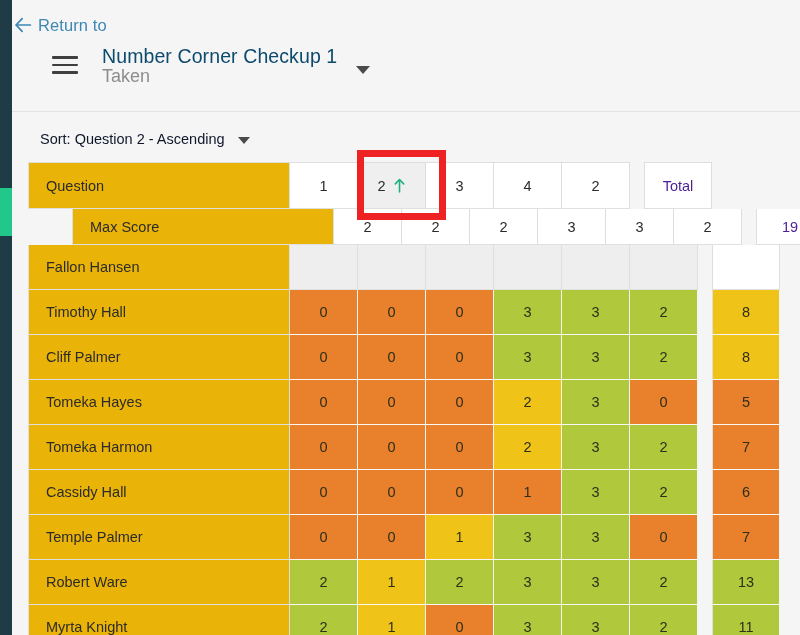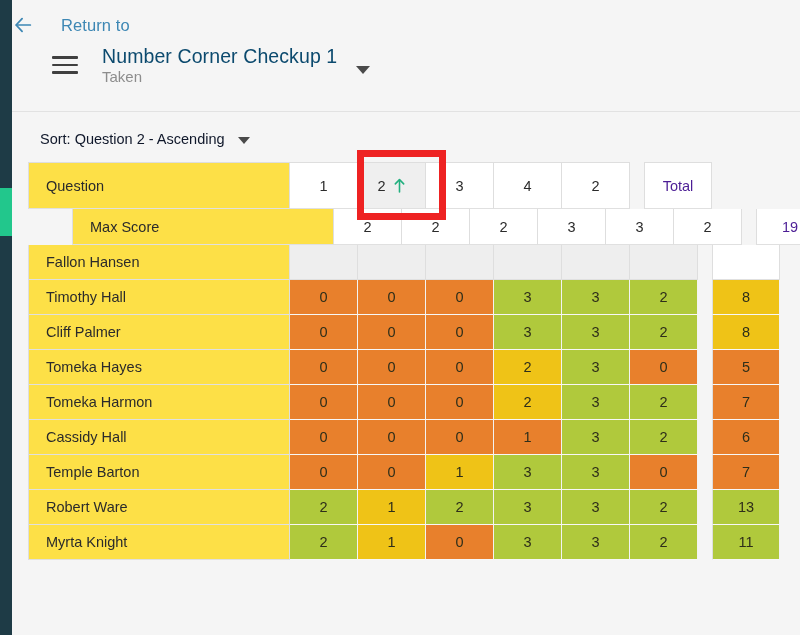--- a/index.html
+++ b/index.html
@@ -56,21 +56,21 @@
     background: #f5f5f5;
     border-bottom: 1px solid #e2e2e2;
   }
 
   .return-row {
     position: absolute;
     left: 0px;
     top: 14px;
     display: flex;
     align-items: center;
-    gap: 27px;
+    gap: 4px;
     cursor: pointer;
   }
   .back-arrow {
     width: 22px; height: 22px;
     display: block;
     flex: none;
   }
   .return-label {
     font-size: 16.5px;
     color: #3d87b4;
@@ -109,21 +109,21 @@
     top: 0px;
   }
   .assess-title {
     font-size: 19.5px;
     color: #0c4a6e;
     letter-spacing: .1px;
     white-space: nowrap;
     line-height: 24px;
   }
   .assess-sub {
-    font-size: 15px;
+    font-size: 18px;
     color: #8d8d8d;
     line-height: 15px;
     margin-top: 1px;
   }
   .title-caret {
     position: absolute;
     left: 316px;
     top: 22px;
     width: 0; height: 0;
     border-left: 7px solid transparent;
@@ -164,21 +164,21 @@
   }
   .row {
     display: flex;
     align-items: stretch;
     width: 772px;
   }
 
   .c-name {
     width: 262px;
     flex: none;
-    background: #fde047;
+    background: #eab308;
     border-left: 1px solid #dedede;
     border-right: 1px solid #dedede;
     border-bottom: 1px solid #e0e0e0;
     display: flex;
     align-items: center;
     padding-left: 17px;
     font-size: 14.5px;
     color: #2b2b2b;
   }
   .c-q {
@@ -211,21 +211,21 @@
     font-size: 14.5px;
     color: #4c1d95;
   }
 
   
   .row-head .c-name,
   .row-head .c-q,
   .row-head .c-total { border-top: 1px solid #dedede; }
   .row-head { height: 47px; }
   .row-max  { height: 36px; padding-left: 44px; }
-  .row-data { height: 35px; }
+  .row-data { height: 45px; }
 
   .row-max .c-name,
   .row-max .c-q,
   .row-max .c-total { font-size: 14.5px; }
 
   
   .c-q.sorted { background: #efefef; gap: 7px; }
   .sort-arrow { width: 13px; height: 15px; display: block; }
 
   
@@ -387,21 +387,21 @@
           <div class="c-q sc-orange">0</div>
           <div class="c-q sc-orange">0</div>
           <div class="c-q sc-orange">0</div>
           <div class="c-q sc-orange">1</div>
           <div class="c-q sc-green">3</div>
           <div class="c-q sc-green">2</div>
           <div class="c-gap"></div>
           <div class="c-total sc-orange">6</div>
         </div>
         <div class="row row-data">
-          <div class="c-name">Temple Barton</div>
+          <div class="c-name">Temple Palmer</div>
           <div class="c-q sc-orange">0</div>
           <div class="c-q sc-orange">0</div>
           <div class="c-q sc-yellow">1</div>
           <div class="c-q sc-green">3</div>
           <div class="c-q sc-green">3</div>
           <div class="c-q sc-orange">0</div>
           <div class="c-gap"></div>
           <div class="c-total sc-orange">7</div>
         </div>
         <div class="row row-data">

